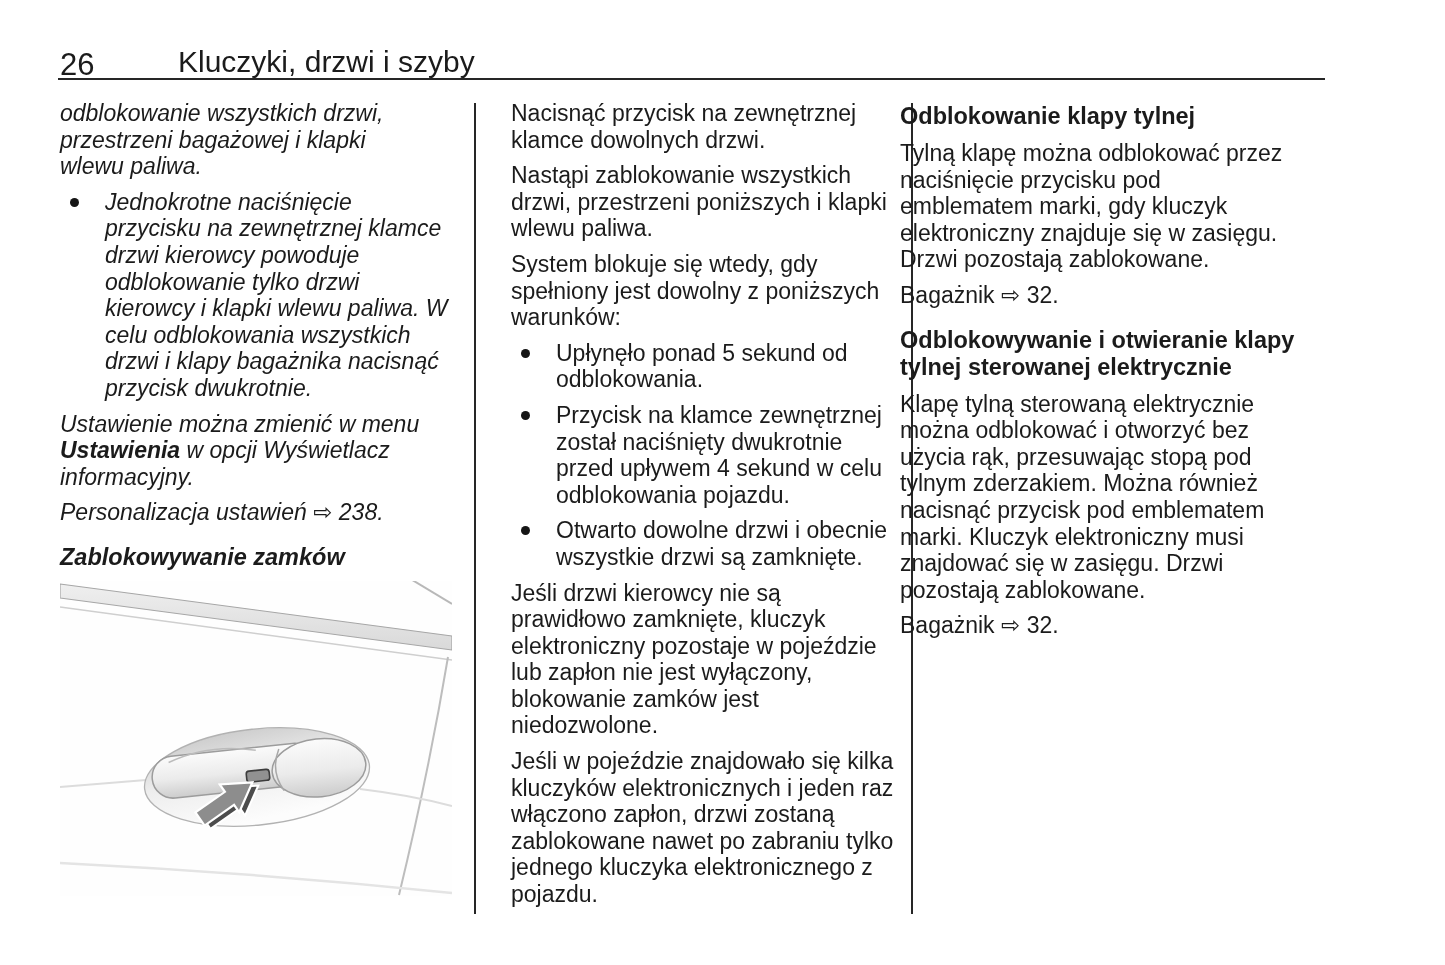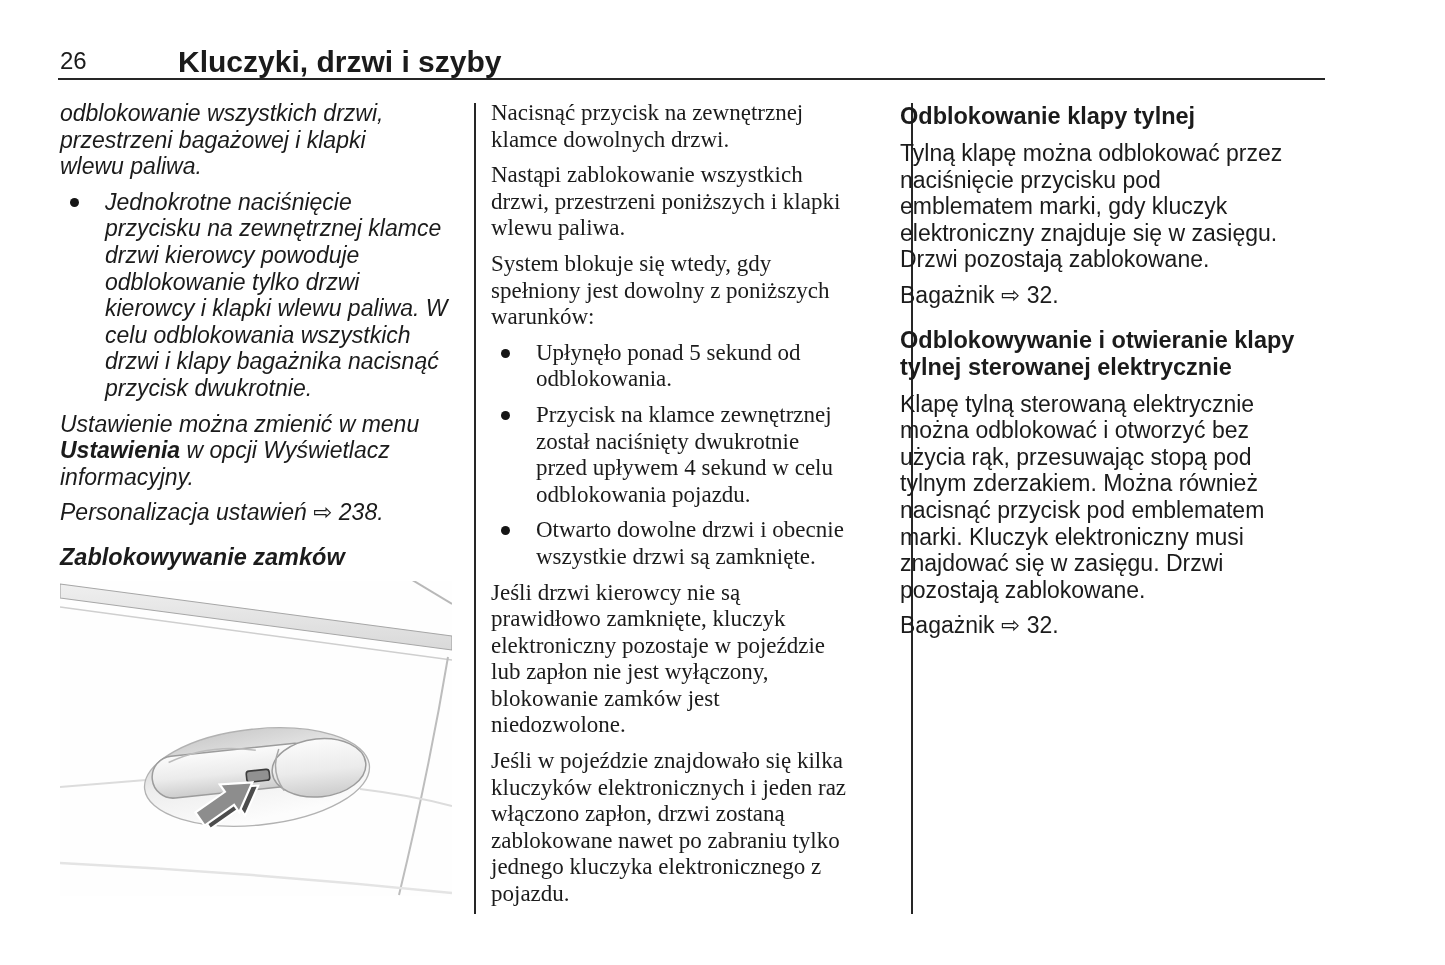--- a/index.html
+++ b/index.html
@@ -1,21 +1,21 @@
 <!DOCTYPE html>
 <html><head>
 <meta charset="utf-8">
 <style>
   html,body{margin:0;padding:0;background:#ffffff;}
   .page{
     position:relative;width:1445px;height:965px;background:#ffffff;overflow:hidden;
     font-family:"Liberation Sans","DejaVu Sans",sans-serif;color:#1b1b1b;
   }
-  .page-number{position:absolute;left:60px;top:47px;font-size:24px;font-weight:400;}
-  .chapter-title{position:absolute;left:178px;top:45px;font-size:30px;font-weight:700;}
+  .page-number{position:absolute;left:60px;top:47px;font-size:31px;font-weight:400;}
+  .chapter-title{position:absolute;left:178px;top:45px;font-size:30px;font-weight:400;}
   .header-rule{position:absolute;left:58px;top:78px;width:1267px;height:2px;background:#262626;}
   .vsep{position:absolute;top:103px;height:811px;width:2px;background:#262626;}
   .col{position:absolute;top:100px;font-size:23px;line-height:26.6px;}
   .col p{margin:0 0 9px 0;white-space:pre-line;}
   .indent{margin-left:45px;}
   .bullet{position:relative;padding-left:45px;margin:0 0 9px 0;}
   .bullet .dot{position:absolute;left:10px;top:9px;width:9px;height:9px;border-radius:50%;background:#151515;}
   .bullet .btext{white-space:pre-line;}
   .col h2{font-size:23.5px;line-height:27px;font-weight:700;margin:18px 0 10px 0;white-space:pre-line;}
   .col h2.first{margin-top:3px;}
@@ -99,21 +99,21 @@
         <g transform="translate(140,238) rotate(-35)">
           <polygon points="3,-2 39,-2 39,-11 67,6 39,23 39,14 3,14" fill="#4c4c4c" stroke="#ffffff" stroke-width="2"></polygon>
           <polygon points="0,-8 36,-8 36,-17 64,0 36,17 36,8 0,8" fill="#8d8d8d" stroke="#ffffff" stroke-width="2.2"></polygon>
         </g>
       </svg>
     </figure>
   </div>
 
   <div class="vsep" style="left:474px;"></div>
 
-  <div class="col" style="left:491px;width:408px;font-family:Liberation Serif, serif;">
+  <div class="col" style="left:511px;width:408px;">
     <p>Nacisnąć przycisk na zewnętrznej
 klamce dowolnych drzwi.</p>
     <p>Nastąpi zablokowanie wszystkich
 drzwi, przestrzeni poniższych i klapki
 wlewu paliwa.</p>
     <p>System blokuje się wtedy, gdy
 spełniony jest dowolny z poniższych
 warunków:</p>
     <div class="bullet">
       <span class="dot"></span>

